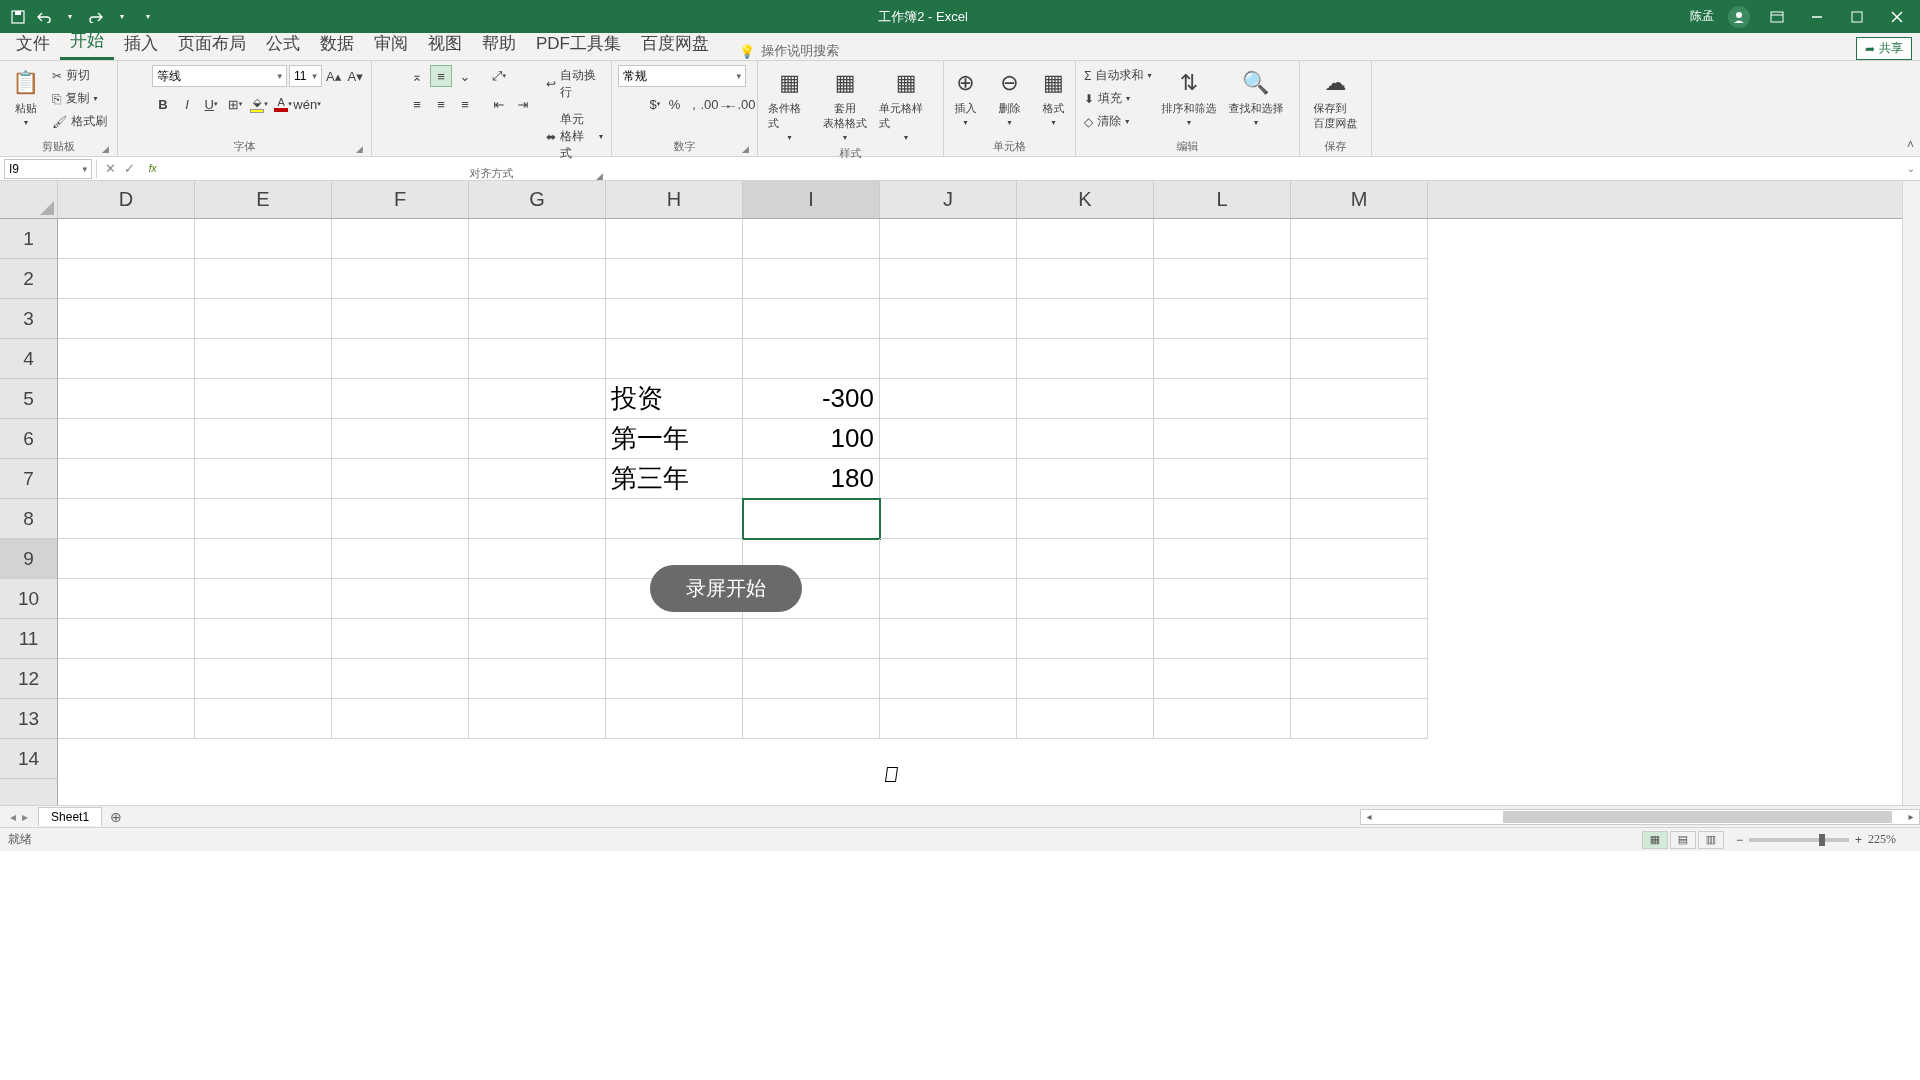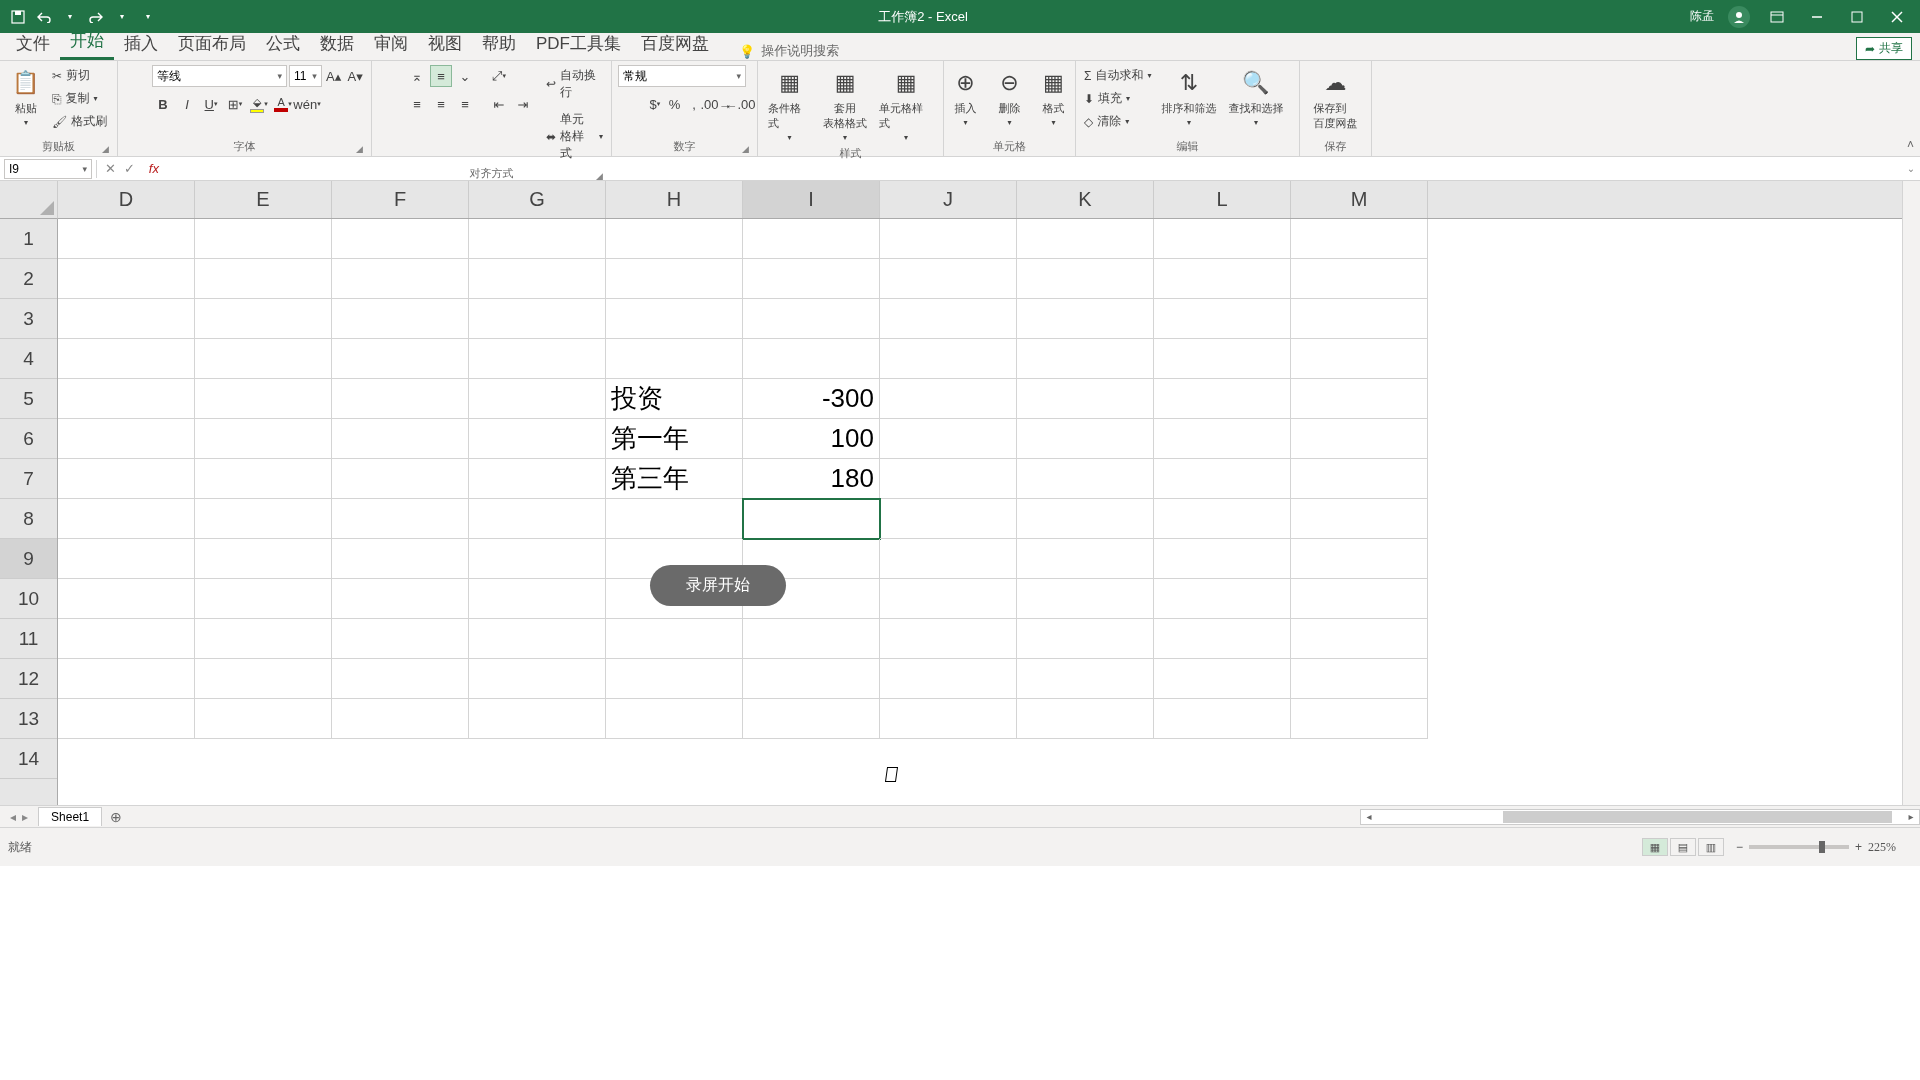--- a/index.html
+++ b/index.html
@@ -37,21 +37,21 @@
 .sq-btn { width: 22px; height: 22px; display: flex; align-items: center; justify-content: center; border: 1px solid transparent; cursor: pointer; font-size: 13px; color: #444; }
 .sq-btn.active { background: #d4ead9; border-color: #8bb99a; }
 .fill-swatch { width: 14px; height: 4px; background: #ffff00; border: 1px solid #999; }
 .font-swatch { width: 14px; height: 4px; background: #c00000; }
 
 
 .formula-row { height: 24px; background: #fff; display: flex; align-items: center; border-bottom: 1px solid #d4d4d4; }
 .name-box { width: 88px; border: 1px solid #c8c6c4; height: 20px; margin: 0 4px; padding: 0 4px; font-size: 12px; display: flex; align-items: center; }
 .name-box .caret { margin-left: auto; font-size: 9px; color: #666; }
 .fx-btns { display: flex; gap: 8px; padding: 0 8px; color: #888; font-size: 13px; }
-.fx-label { font-style: italic; color: #b91c1c; font-size: 13px; padding: 0 6px; }
+.fx-label { font-style: italic; color: #4d7c0f; font-size: 10px; padding: 0 6px; }
 .formula-input { flex: 1; height: 20px; border: none; font-size: 13px; padding: 0 4px; }
 .formula-expand { width: 18px; text-align: center; color: #888; font-size: 10px; cursor: pointer; }
 
 
 .grid-area { position: relative; height: 624px; overflow: hidden; background: #fff; }
 .select-all-tri { position: absolute; left: 0; top: 0; width: 58px; height: 38px; background: #e6e6e6; border-right: 1px solid #ccc; border-bottom: 1px solid #aaa; }
 .select-all-tri::after { content: ""; position: absolute; right: 3px; bottom: 3px; border: 7px solid transparent; border-right-color: #b0b0b0; border-bottom-color: #b0b0b0; }
 .col-headers { position: absolute; left: 58px; top: 0; right: 18px; height: 38px; display: flex; background: #e6e6e6; border-bottom: 1px solid #aaa; }
 .col-h { width: 137px; border-right: 1px solid #ccc; display: flex; align-items: center; justify-content: center; font-size: 20px; color: #444; }
 .col-h.active { background: #d3d3d3; }
@@ -60,39 +60,39 @@
 .row-h.active { background: #d3d3d3; }
 .cells { position: absolute; left: 58px; top: 38px; right: 18px; bottom: 0; }
 .cell-row { display: flex; height: 40px; }
 .cell { width: 137px; border-right: 1px solid #d4d4d4; border-bottom: 1px solid #d4d4d4; font-size: 26px; padding: 2px 5px; display: flex; align-items: center; }
 .cell.txt { justify-content: flex-start; }
 .cell.num { justify-content: flex-end; }
 .cell.selected { outline: 2px solid #217346; outline-offset: -1px; background: #fff; }
 .vscroll { position: absolute; right: 0; top: 0; bottom: 0; width: 18px; background: #f3f2f1; border-left: 1px solid #d4d4d4; }
 
 
-.toast { position: absolute; left: 650px; top: 384px; background: #6a6a6a; color: #fff; border-radius: 24px; padding: 10px 36px; font-size: 16px; z-index: 50; }
+.toast { position: absolute; left: 650px; top: 384px; background: #6a6a6a; color: #fff; border-radius: 24px; padding: 10px 36px; font-size: 20px; z-index: 50; }
 
 
 .cursor { position: absolute; left: 886px; top: 586px; width: 12px; height: 16px; z-index: 60; }
 .cursor::before { content: ""; position: absolute; width: 9px; height: 13px; border: 1px solid #000; background: #fff; transform: skewX(-8deg); }
 
 
 .sheet-bar { height: 22px; background: #f3f2f1; display: flex; align-items: center; border-top: 1px solid #d4d4d4; font-size: 12px; }
 .sheet-nav { padding: 0 10px; color: #888; display: flex; gap: 6px; }
 .sheet-tab { background: #fff; border: 1px solid #ccc; border-bottom: none; padding: 2px 12px; cursor: pointer; }
 .sheet-add { padding: 0 8px; color: #666; cursor: pointer; font-size: 14px; }
 .hscroll-region { flex: 1; display: flex; align-items: center; justify-content: flex-end; }
 .hscroll { width: 560px; height: 16px; background: #fff; border: 1px solid #ccc; display: flex; align-items: center; }
 .hs-btn { width: 16px; text-align: center; font-size: 10px; color: #666; cursor: pointer; }
 .hs-track { flex: 1; position: relative; height: 100%; }
 .hs-thumb { position: absolute; left: 24%; width: 74%; top: 1px; bottom: 1px; background: #cdcdcd; }
 
 
-.statusbar { height: 39px; background: #f3f2f1; border-top: 1px solid #d4d4d4; display: flex; align-items: center; font-size: 12px; color: #555; padding: 0 8px; }
+.statusbar { height: 24px; background: #f3f2f1; border-top: 1px solid #d4d4d4; display: flex; align-items: center; font-size: 12px; color: #555; padding: 0 8px; }
 .status-left { flex: 1; }
 .view-btns { display: flex; gap: 2px; margin-right: 12px; }
 .view-b { width: 26px; height: 18px; border: 1px solid #ccc; display: flex; align-items: center; justify-content: center; cursor: pointer; font-size: 11px; }
 .view-b.active { background: #d4ead9; }
 .zoom-slider { display: flex; align-items: center; gap: 6px; }
 .zslider { width: 100px; height: 4px; background: #c8c6c4; position: relative; }
 .zslider::after { content: ""; position: absolute; left: 70%; top: -4px; width: 6px; height: 12px; background: #666; }
 .zoom-val { width: 44px; text-align: left; font-family: Liberation Serif, serif; }
 
 svg { display: block; }

